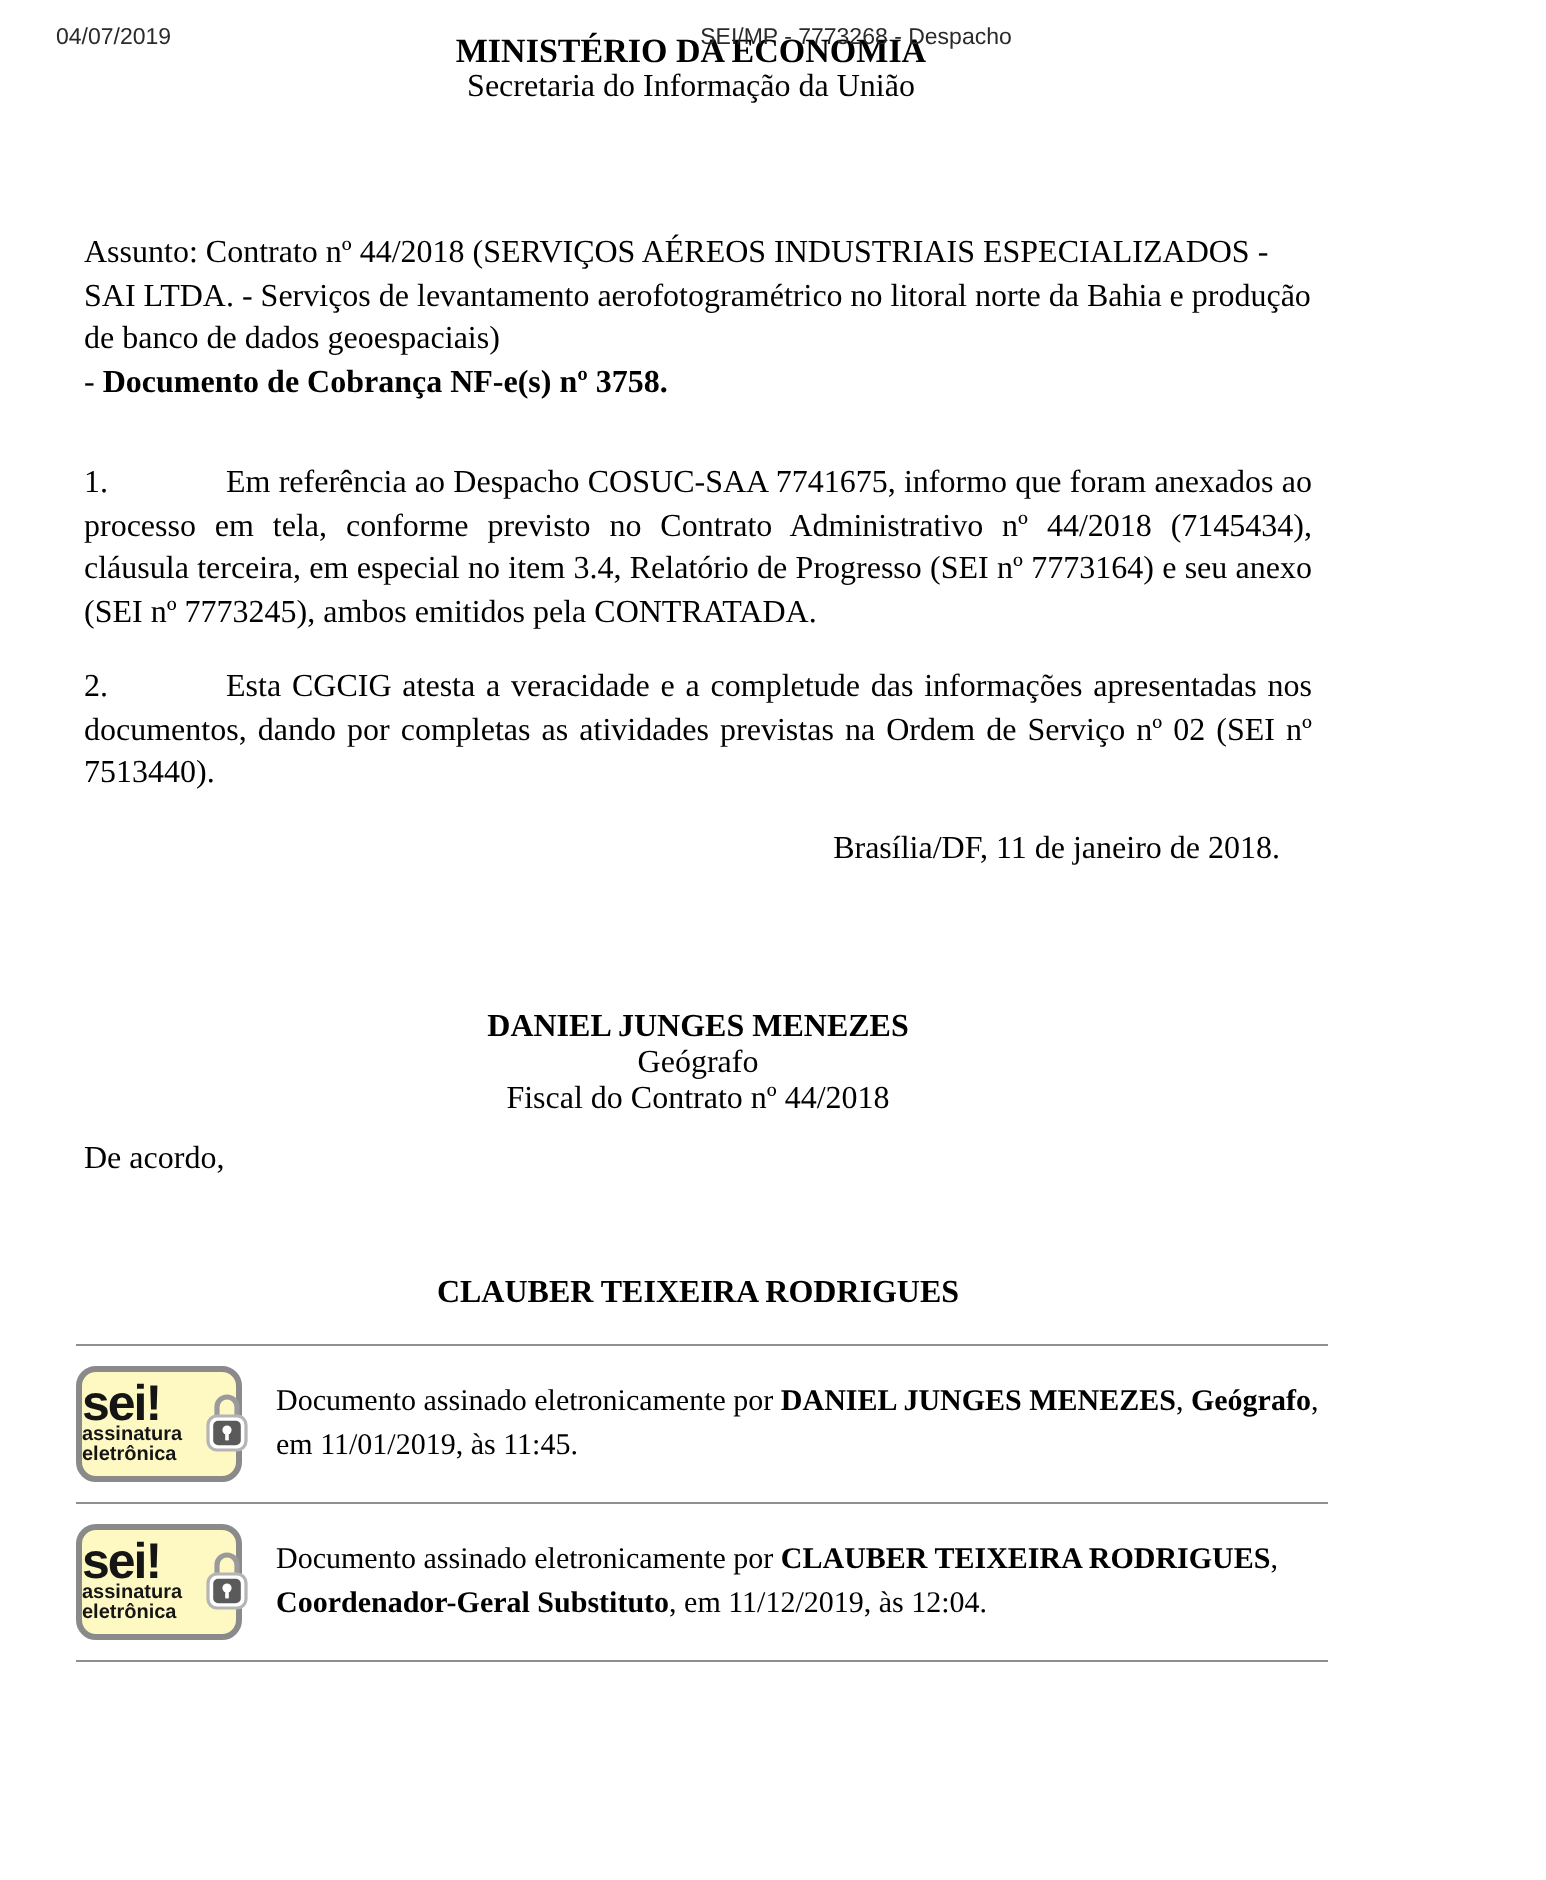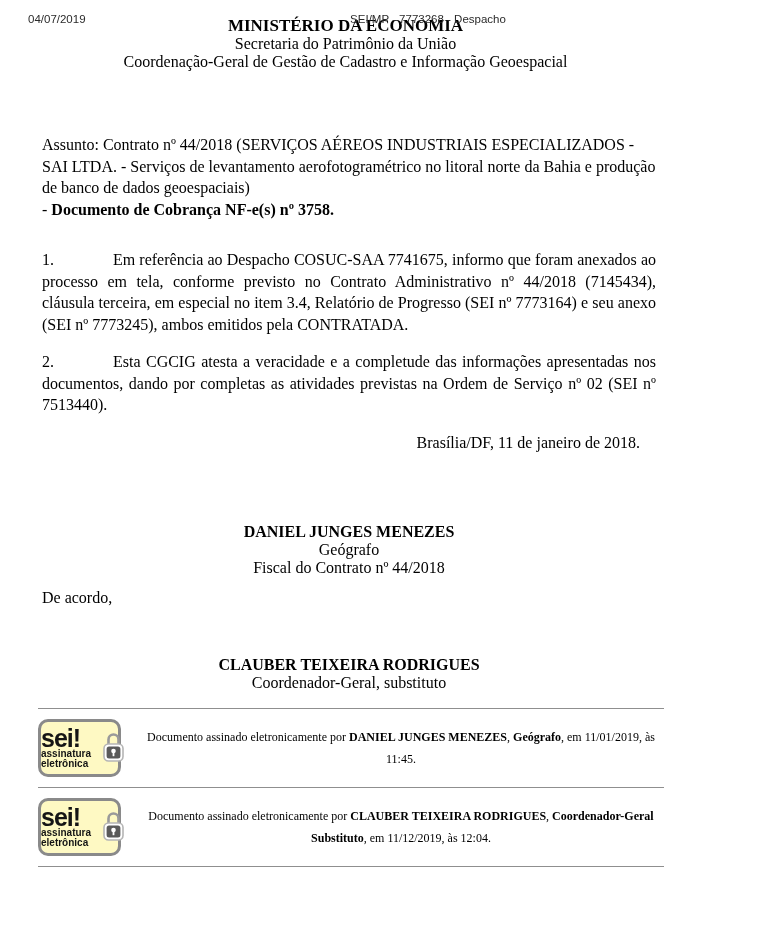--- a/index.html
+++ b/index.html
@@ -46,36 +46,35 @@
   }
   .stamp-logo {
     font-family: "Liberation Sans", sans-serif; font-weight: bold;
     font-size: 25px; line-height: 21px; letter-spacing: -1px; color: #151515; margin-right: 12px;
   }
   .stamp-sub {
     font-family: "Liberation Sans", sans-serif; font-weight: bold;
     font-size: 10px; line-height: 9.5px; color: #151515; margin-right: 16px;
   }
   .lock-icon { position: absolute; right: 0; top: 12px; }
-  .sig-text  { font-size: 12px; line-height: 22px; max-width: 614px; text-align: center; }
+  .sig-text  { font-size: 15px; line-height: 22px; max-width: 614px; }
 </style>
 </head>
 <body>
 
 <div class="page">
 
   <div class="print-header">
     <span class="ph-date">04/07/2019</span>
     <span class="ph-title">SEI/MP - 7773268 - Despacho</span>
   </div>
 
   <div class="org-block">
     <div class="org-ministry">MINISTÉRIO DA ECONOMIA</div>
-    <div>Secretaria do Patrimônio da União</div>
-    <div>Coordenação-Geral de Gestão de Cadastro e Informação Geoespacial</div>
+    <div>Secretaria do Informação da União</div>
   </div>
 
   <div class="doc-body">
 
     <p class="assunto"><span>Assunto: Contrato nº 44/2018 (SERVIÇOS AÉREOS INDUSTRIAIS ESPECIALIZADOS - SAI LTDA. - Serviços de levantamento aerofotogramétrico no litoral norte da Bahia e produção de banco de dados geoespaciais)</span><br><span>- </span><span class="bold">Documento de Cobrança NF-e(s) nº 3758.</span></p>
 
 
     <p class="numbered first"><span class="num-tab">1.</span><span>Em referência ao Despacho COSUC-SAA 7741675, informo que foram anexados ao processo em tela, conforme previsto no Contrato Administrativo nº 44/2018 (7145434), cláusula terceira, em especial no item 3.4, Relatório de Progresso (SEI nº 7773164) e seu anexo (SEI nº 7773245), ambos emitidos pela CONTRATADA.</span></p>
 
     <p class="numbered"><span class="num-tab">2.</span><span>Esta CGCIG atesta a veracidade e a completude das informações apresentadas nos documentos, dando por completas as atividades previstas na Ordem de Serviço nº 02 (SEI nº 7513440).</span></p>
@@ -86,21 +85,20 @@
     <div class="sig-center sig1">
       <div class="bold">DANIEL JUNGES MENEZES</div>
       <div>Geógrafo</div>
       <div>Fiscal do Contrato nº 44/2018</div>
     </div>
 
     <p class="de-acordo">De acordo,</p>
 
     <div class="sig-center sig2">
       <div class="bold">CLAUBER TEIXEIRA RODRIGUES</div>
-      <div>Coordenador-Geral, substituto</div>
     </div>
 
   </div>
 
   <div class="sig-table">
 
     <div class="sig-row">
       <div class="sei-stamp">
         <div class="stamp-box">
           <div class="stamp-logo">sei!</div>

